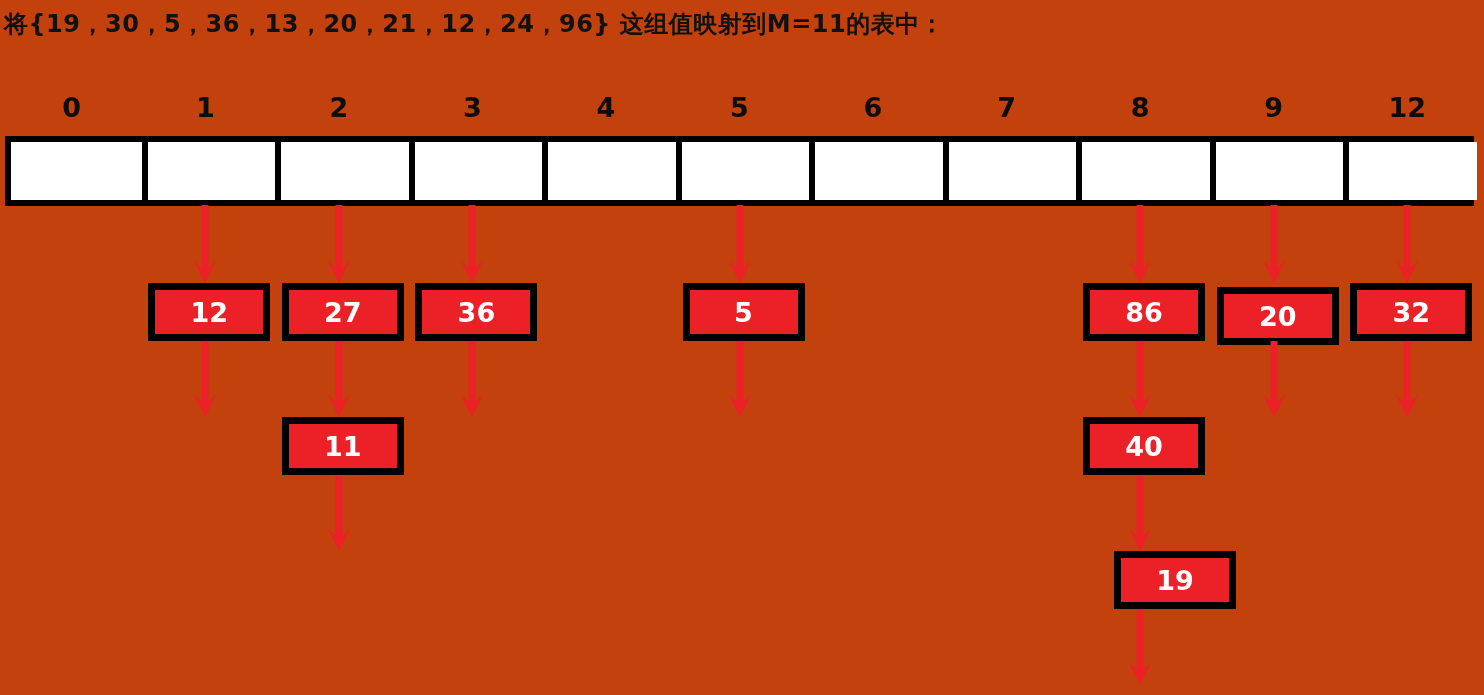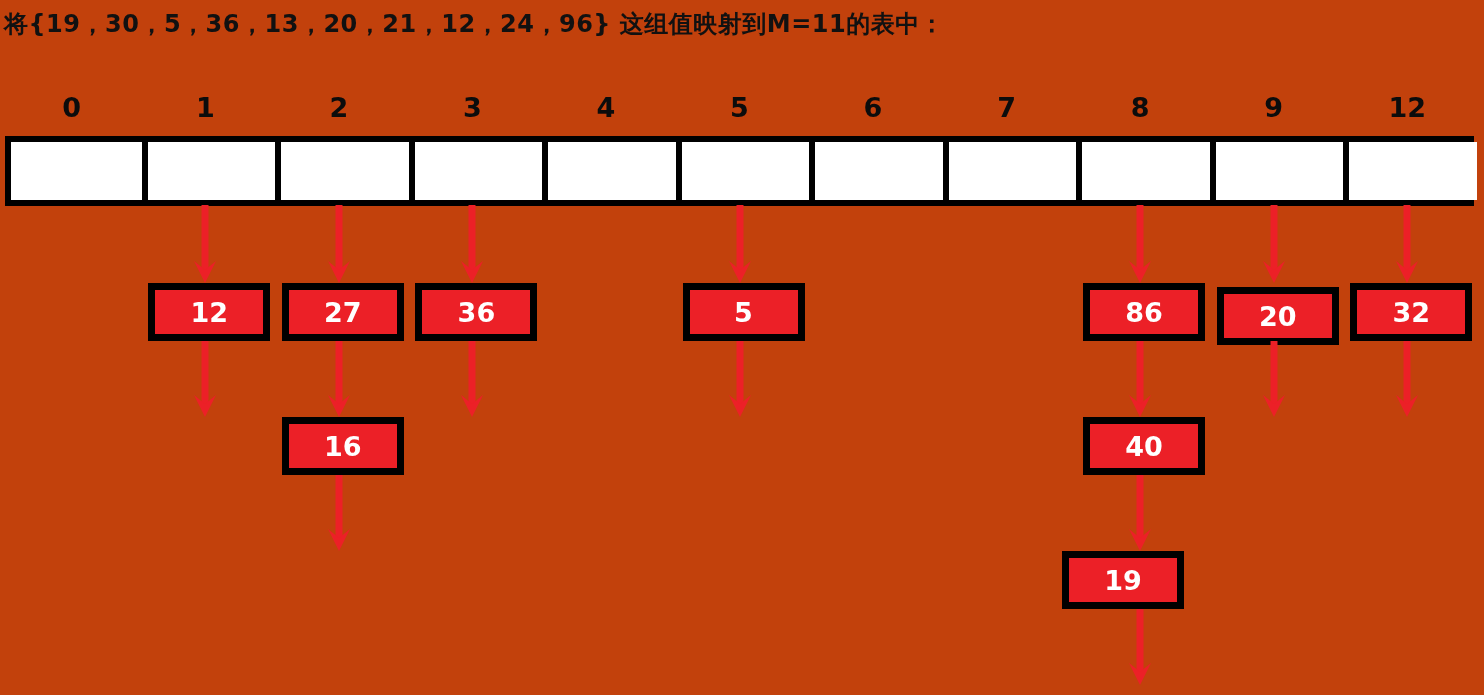--- a/index.html
+++ b/index.html
@@ -151,21 +151,21 @@
           <path d="M 4 56 L 15 78 L 26 56 L 15 65 Z" fill="#EC2027"></path>
         </svg>
       </div>
       <div class="node" style="left: 281.864px; top: 283px;">27</div>
       <div class="arrow" style="left: 323.864px; top: 341px; height: 76px;">
         <svg width="30" height="76" viewBox="0 0 30 76">
           <line x1="15" y1="0" x2="15" y2="65" stroke="#EC2027" stroke-width="7"></line>
           <path d="M 4 54 L 15 76 L 26 54 L 15 63 Z" fill="#EC2027"></path>
         </svg>
       </div>
-      <div class="node" style="left: 281.864px; top: 417px;">16</div>
+      <div class="node" style="left: 281.864px; top: 417px;">11</div>
       <div class="arrow" style="left: 323.864px; top: 475px; height: 76px;">
         <svg width="30" height="76" viewBox="0 0 30 76">
           <line x1="15" y1="0" x2="15" y2="65" stroke="#EC2027" stroke-width="7"></line>
           <path d="M 4 54 L 15 76 L 26 54 L 15 63 Z" fill="#EC2027"></path>
         </svg>
       </div>
       <div class="arrow" style="left: 457.409px; top: 205px; height: 78px;">
         <svg width="30" height="78" viewBox="0 0 30 78">
           <line x1="15" y1="0" x2="15" y2="67" stroke="#EC2027" stroke-width="7"></line>
           <path d="M 4 56 L 15 78 L 26 56 L 15 65 Z" fill="#EC2027"></path>
@@ -204,21 +204,21 @@
           <path d="M 4 54 L 15 76 L 26 54 L 15 63 Z" fill="#EC2027"></path>
         </svg>
       </div>
       <div class="node" style="left: 1083.14px; top: 417px;">40</div>
       <div class="arrow" style="left: 1125.14px; top: 475px; height: 76px;">
         <svg width="30" height="76" viewBox="0 0 30 76">
           <line x1="15" y1="0" x2="15" y2="65" stroke="#EC2027" stroke-width="7"></line>
           <path d="M 4 54 L 15 76 L 26 54 L 15 63 Z" fill="#EC2027"></path>
         </svg>
       </div>
-      <div class="node" style="left: 1062px; top: 551px;">19</div>
+      <div class="node" style="left: 1114px; top: 551px;">19</div>
       <div class="arrow" style="left: 1125.14px; top: 609px; height: 76px;">
         <svg width="30" height="76" viewBox="0 0 30 76">
           <line x1="15" y1="0" x2="15" y2="65" stroke="#EC2027" stroke-width="7"></line>
           <path d="M 4 54 L 15 76 L 26 54 L 15 63 Z" fill="#EC2027"></path>
         </svg>
       </div>
       <div class="arrow" style="left: 1258.68px; top: 205px; height: 78px;">
         <svg width="30" height="78" viewBox="0 0 30 78">
           <line x1="15" y1="0" x2="15" y2="67" stroke="#EC2027" stroke-width="7"></line>
           <path d="M 4 56 L 15 78 L 26 56 L 15 65 Z" fill="#EC2027"></path>

